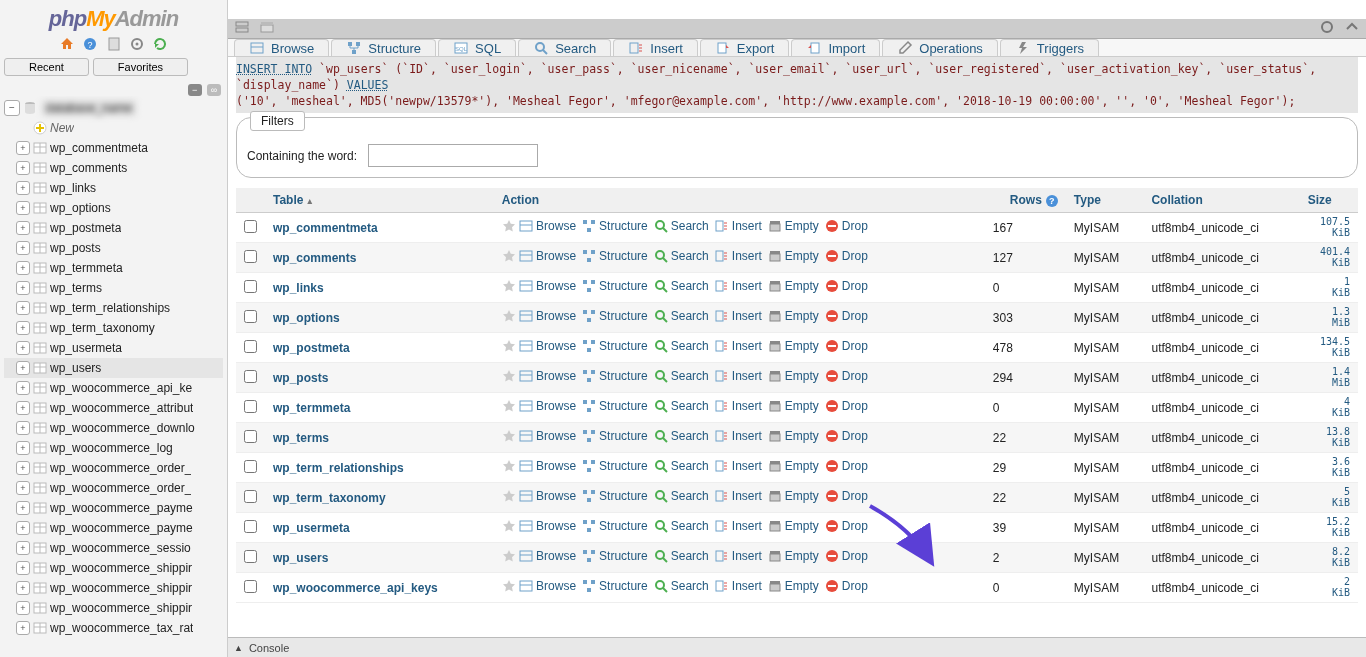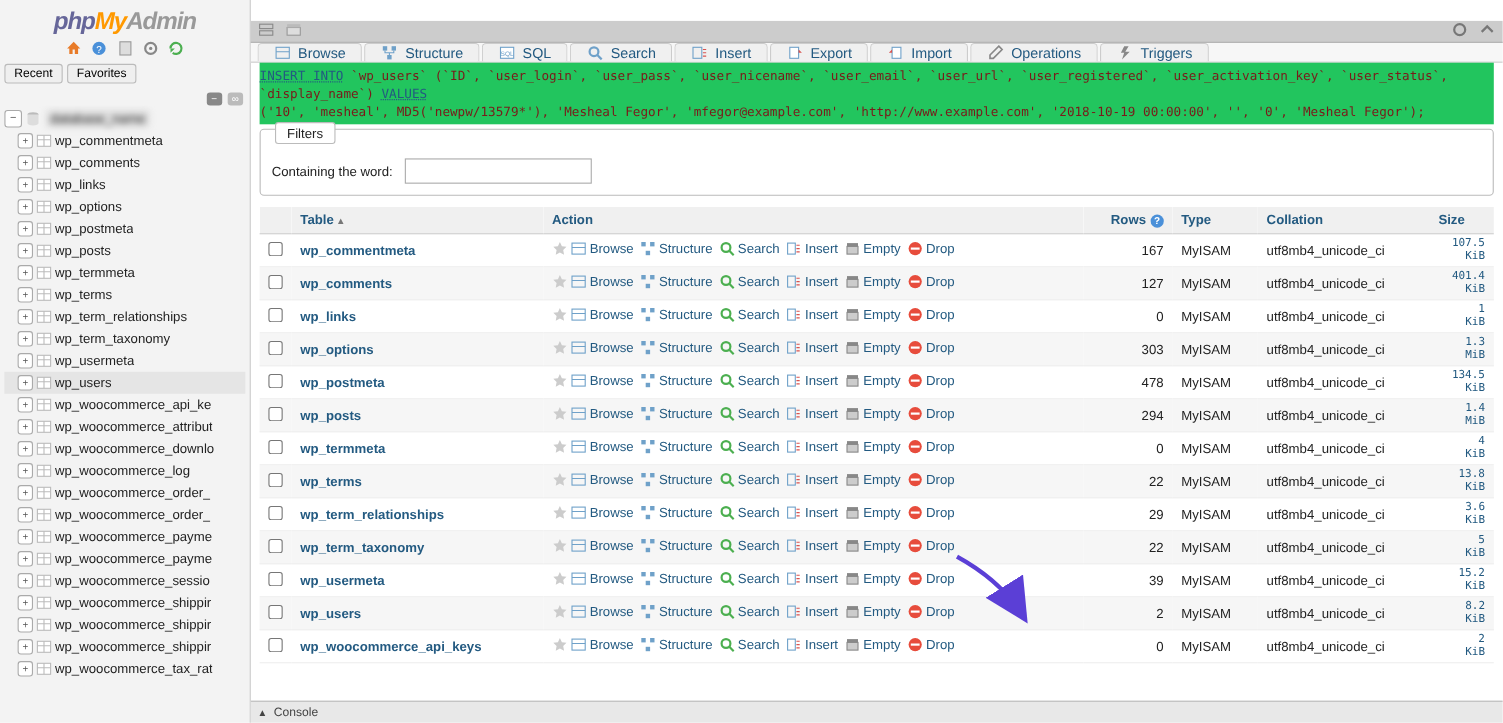--- a/index.html
+++ b/index.html
@@ -8,21 +8,21 @@
 
 
 #sidebar { position: absolute; left: 0; top: 0; width: 228px; height: 657px; background: #f3f3f3; border-right: 1px solid #ccc; overflow: hidden; }
 #logo { text-align: center; padding: 6px 0 2px; font-size: 22px; font-weight: bold; font-style: italic; letter-spacing: -1px; }
 #logo .php { color: #666699; }
 #logo .my  { color: #ff9900; }
 #logo .admin { color: #999; }
 #quickicons { text-align: center; padding: 2px 0 6px; }
 #quickicons span { display: inline-block; width: 16px; height: 16px; margin: 0 2px; vertical-align: middle; }
 #recentfav { display: flex; padding: 0 4px 6px; gap: 4px; }
-#recentfav button { background: #efefef; border: 1px solid #bbb; border-radius: 3px; padding: 2px 8px; font-size: 11px; cursor: pointer; }
+#recentfav button { background: #efefef; border: 1px solid #bbb; border-radius: 3px; padding: 2px 24px; font-size: 11px; cursor: pointer; }
 #minusbar { position: relative; height: 14px; text-align: right; padding-right: 6px; }
 .tinybtn { display: inline-block; width: 14px; height: 12px; background: #888; color: #fff; border-radius: 3px; font-size: 9px; line-height: 12px; text-align: center; margin-left: 2px; }
 #tree { padding: 2px 4px; overflow-y: auto; height: 540px; }
 .dbline { display: flex; align-items: center; height: 20px; }
 .dbline .toggle { width: 16px; height: 16px; border: 1px solid #aaa; border-radius:3px; background:#fff; text-align:center; line-height:14px; font-size:10px; color:#555; }
 .dbline .dbname { margin-left: 4px; background:#ddd; padding:1px 4px; border-radius:2px; filter:blur(3px);}
 .tableline { display:flex; align-items:center; height:20px; padding-left:12px; }
 .tableline .toggle { width:14px;height:14px;border:1px solid #aaa;border-radius:3px;background:#fff;text-align:center;line-height:12px;font-size:9px;color:#555; }
 .tableline .ticon { width:16px;height:16px;margin:0 2px; display:inline-block; }
 .tableline.new { font-style:italic; color:#666; }
@@ -32,38 +32,38 @@
 
 #main { position:absolute; left:228px; top:0; right:0; height:495px; display:flex; flex-direction:column;margin-top:19px; }
 #breadcrumbs { height:28px; background:#ccc; border-bottom:1px solid #aaa; display:flex; align-items:center; padding:0 6px; justify-content:space-between; }
 #breadcrumbs .left span { display:inline-block; width:16px;height:16px;margin-right:6px;}
 #breadcrumbs .right span { display:inline-block; width:16px;height:16px;margin-left:6px;}
 #tabs { height:32px; background:#f7f7f7; border-bottom:1px solid #ccc; display:flex; align-items:stretch; padding:0 6px; gap:2px; }
 .tab { display:flex; align-items:center; padding:0 14px; border:1px solid #ccc; border-bottom:none; border-radius:4px 4px 0 0; background:#f0f0f0; color:#235a81; font-size:13px; gap:6px; }
 .tab .ticon { width:16px; height:16px; }
 #successbox { margin:8px; background:#ebf8a4; border:1px solid #a2d246; border-radius:4px; padding:6px 8px; display:flex; align-items:center; gap:6px; color:#3a5a00; }
 .checkicon { width:14px;height:14px; }
-#sqlbox { margin:0 8px 4px; font-family: monospace; font-size:11.5px; background:#22c55e; color:#7a1a1a; padding:4px 0 4px 0; line-height:1.4; }
+#sqlbox { margin:0 8px 4px; font-family: monospace; font-size:11.5px; background:#e5e5e5; color:#7a1a1a; padding:4px 0 4px 0; line-height:1.4; }
 #sqlbox .link { color:#235a81; text-decoration:underline dotted; cursor:pointer; }
 #sqllinks { text-align:right; padding:4px 12px 8px; color:#333; border-bottom:1px solid #ddd; margin:0 8px 10px; background:#f4f4f4;}
 #filters { position:relative; margin:0 8px 10px; }
-#filters fieldset { border:1px solid #bbb; border-radius:4px; padding:26px 10px 10px; }
+#filters fieldset { border:1px solid #bbb; border-radius:15px; padding:26px 10px 10px; }
 #filters legend { position:absolute; top:-6px; left:14px; background:#fff; border:1px solid #bbb; border-radius:3px; padding:2px 10px; font-size:12px; }
 #filters input[type=text]{ border:1px solid #aaa; padding:3px 6px; width:170px; margin-left:8px; }
 
 #tablewrap { margin:0 8px; }
 table.tables { border-collapse:collapse; width:100%; font-size:12px; }
 table.tables th { background:#f0f0f0; text-align:left; padding:5px 8px; border-bottom:1px solid #ccc; color:#235a81; font-weight:bold; position:relative; white-space:nowrap; }
 table.tables td { padding:4px 8px; border-bottom:1px solid #eee; vertical-align:middle; white-space:nowrap; }
 table.tables tbody tr:nth-child(even){ background:#f6f6f6; }
 .tname { color:#235a81; font-weight:bold; }
 .action a { color:#235a81; margin-right:6px; display:inline-flex; align-items:center; gap:3px; }
 .ico { width:14px; height:14px; display:inline-block; }
 .star { width:14px; height:14px; display:inline-block; }
-td.num { text-align:right; font-family: sans-serif; }
+td.num { text-align:left; font-family: sans-serif; }
 td.size { text-align:right; font-family: monospace; font-size:10px; color:#235a81; line-height:1.05; }
 th .help { display:inline-block; width:12px; height:12px; border-radius:50%; background:#4a90d9; color:#fff; font-size:9px; text-align:center; line-height:12px; margin-left:4px;}
 th.sorted::after { content:'▴'; font-size:9px; color:#777; margin-left:4px;}
 
 #console { position:absolute; bottom:0; left:228px; right:0; height:20px; background:#e8e8e8; border-top:1px solid #bbb; display:flex; align-items:center; padding:0 6px; font-size:11px; color:#444; gap:6px; }
 #console .chev { font-size:9px; }
 
 svg { display:block; }
 
 
@@ -107,20 +107,30 @@
   <div id="tree">
     <div class="dbline">
       <span class="toggle">−</span>
       <span style="width:16px;height:16px;margin-left:2px">
           <svg viewBox="0 0 16 16">
             <ellipse cx="8" cy="4" rx="5" ry="2" fill="#bbb"></ellipse>
             <path d="M3 4v8c0 1 2 2 5 2s5-1 5-2V4" fill="#ddd"></path>
           </svg>
         </span>
       <span class="dbname">database_name</span>
+    </div>
+    <div class="tableline new">
+      <span style="width:14px"></span>
+      <span class="ticon">
+          <svg viewBox="0 0 16 16">
+            <circle cx="8" cy="8" r="6" fill="#fff" stroke="#ccc"></circle>
+            <path stroke="#e5c100" stroke-width="2" d="M8 4v8M4 8h8"></path>
+          </svg>
+        </span>
+      <span class="name">New</span>
     </div>
     <div id="sidebar-tables">
         <div class="tableline">
           <span class="toggle">+</span>
           <span class="ticon">
             <svg viewBox="0 0 16 16">
               <rect x="2" y="3" width="12" height="10" fill="#fff" stroke="#bbb"></rect>
               <line x1="2" y1="7" x2="14" y2="7" stroke="#bbb"></line>
               <line x1="8" y1="3" x2="8" y2="13" stroke="#bbb"></line>
             </svg>

